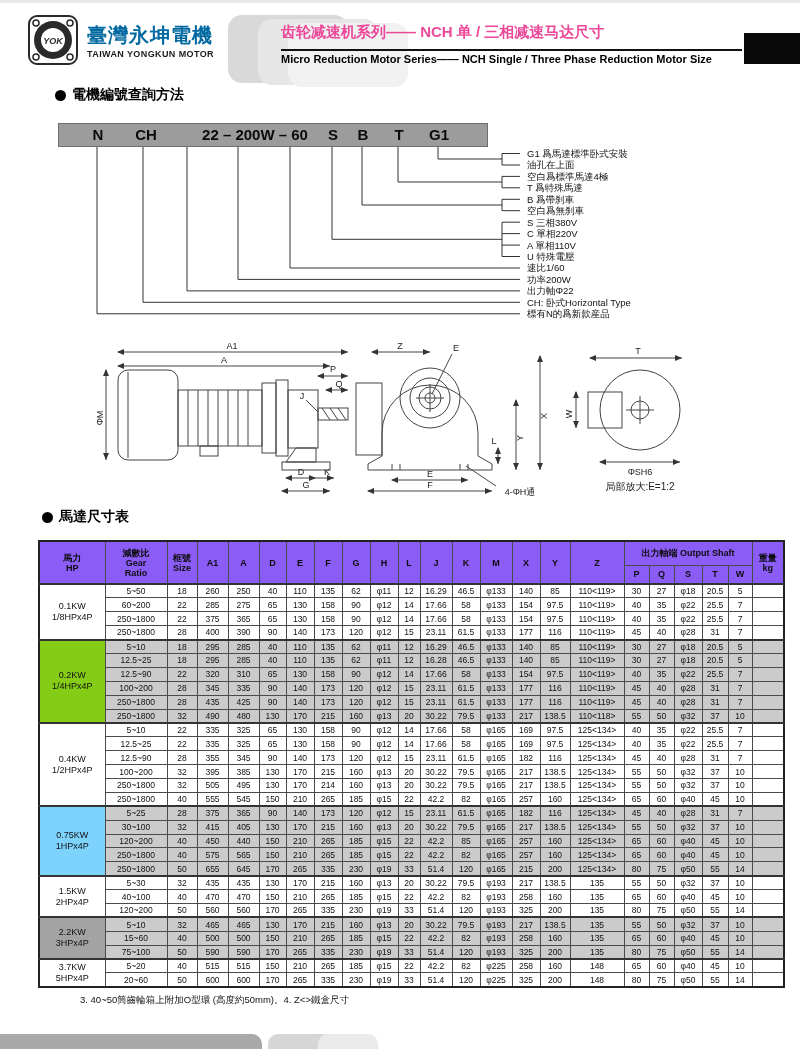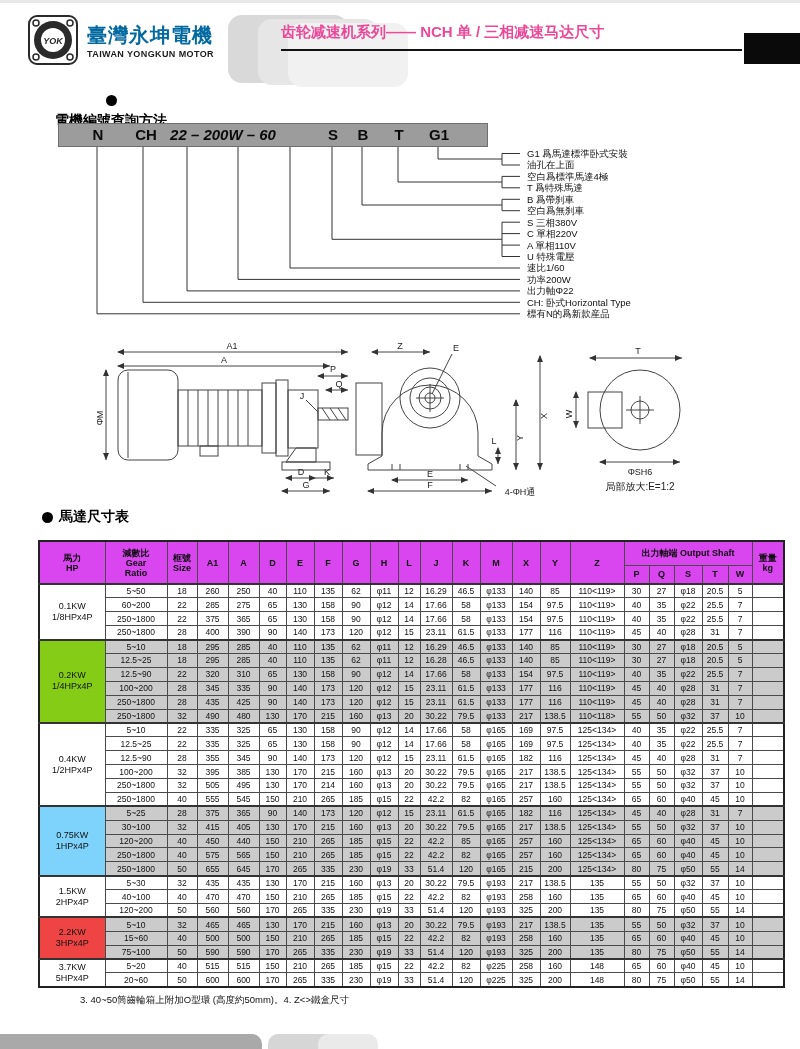--- a/index.html
+++ b/index.html
@@ -33,21 +33,21 @@
   .legend-item { height:11.45px; line-height:11.45px; white-space:nowrap; }
   
   .drawings-svg { position:absolute; left:0; top:335px; }
   .drawings-svg text { font-family:"Liberation Sans","DejaVu Sans",sans-serif; font-size:9px; fill:#222; }
   .drawings-svg .cap { font-size:10px; }
   
   .dim-table { position:absolute; left:38px; top:537px; width:742px;
                border-collapse:collapse; table-layout:fixed;
                font-size:8.5px; text-align:center; }
   .dim-table th, .dim-table td { border:1px solid #4a4a4a; padding:0; height:13.9px; overflow:hidden; white-space:nowrap; }
-  .dim-table thead th { background:#d946ef; font-size:9px; font-weight:bold; color:#0d0d0d; }
+  .dim-table thead th { background:#8b5cf6; font-size:9px; font-weight:bold; color:#0d0d0d; }
   .dim-table thead tr:first-child th { height:24px; }
   .dim-table thead tr:last-child th { height:19px; }
   .dim-table { border:2px solid #222; }
   .dim-table .power-cell { font-size:9px; line-height:11px; background:#fff; }
   .dim-table tr.shaded td { background:#cbcbcb; }
   .dim-table tr.group-start td { border-top:2px solid #333; }
   .hdr-2l { line-height:10px; }
   
   .notes { position:absolute; left:38px; top:990px; width:750px; font-size:9.5px; color:#111; line-height:14px; }
   .notes .n2 { padding-left:42px; }
@@ -79,31 +79,32 @@
     <div>
       <div class="brand-cn">臺灣永坤電機</div>
       <div class="brand-en">TAIWAN YONGKUN MOTOR</div>
     </div>
   </div>
 
   <div class="title-block">
     <div class="title-cn">齿轮减速机系列—— NCH 单 / 三相减速马达尺寸</div>
   </div>
   <div class="title-rule"></div>
+  <div class="title-en">Micro Reduction Motor Series—— NCH Single / Three Phase Reduction Motor Size</div>
   <div class="black-tab"></div>
 
-  <div class="section-head" style="left:55px; top:92px;flex-direction:column;">
+  <div class="section-head" style="left:55px; top:83px;">
     <span class="bullet"></span>
     <span>電機編號查詢方法</span>
   </div>
 
   <div class="code-bar">
     <span class="code-seg" style="left:39px;">N</span>
     <span class="code-seg" style="left:87px;">CH</span>
-    <span class="code-seg" style="left:164px;font-style:italic;">22 – 200W – 60</span>
+    <span class="code-seg" style="left:196px;">22 – 200W – 60</span>
     <span class="code-seg" style="left:274px;">S</span>
     <span class="code-seg" style="left:304px;">B</span>
     <span class="code-seg" style="left:340px;">T</span>
     <span class="code-seg" style="left:380px;">G1</span>
   </div>
 
   <svg class="leader-svg" width="800" height="210" viewBox="0 0 800 210">
     <g stroke="#333" stroke-width="1" fill="none">
 
       <path d="M438,26 L438,38 L502,38 M502,32.5 L502,44 M502,32.5 L520,32.5 M502,44 L520,44"></path>
@@ -902,21 +903,21 @@
           <td>200</td>
           <td>135</td>
           <td>80</td>
           <td>75</td>
           <td>φ50</td>
           <td>55</td>
           <td>14</td>
           <td></td>
         </tr>
         <tr class="shaded group-start">
-          <td rowspan="3" class="power-cell shaded-cell" style="background: #ef4444;">
+          <td rowspan="3" class="power-cell shaded-cell" style="background: #a3a3a3;">
             <div>2.2KW</div>
             <div>3HPx4P</div>
           </td>
           <td>5~10</td>
           <td>32</td>
           <td>465</td>
           <td>465</td>
           <td>130</td>
           <td>170</td>
           <td>215</td>

